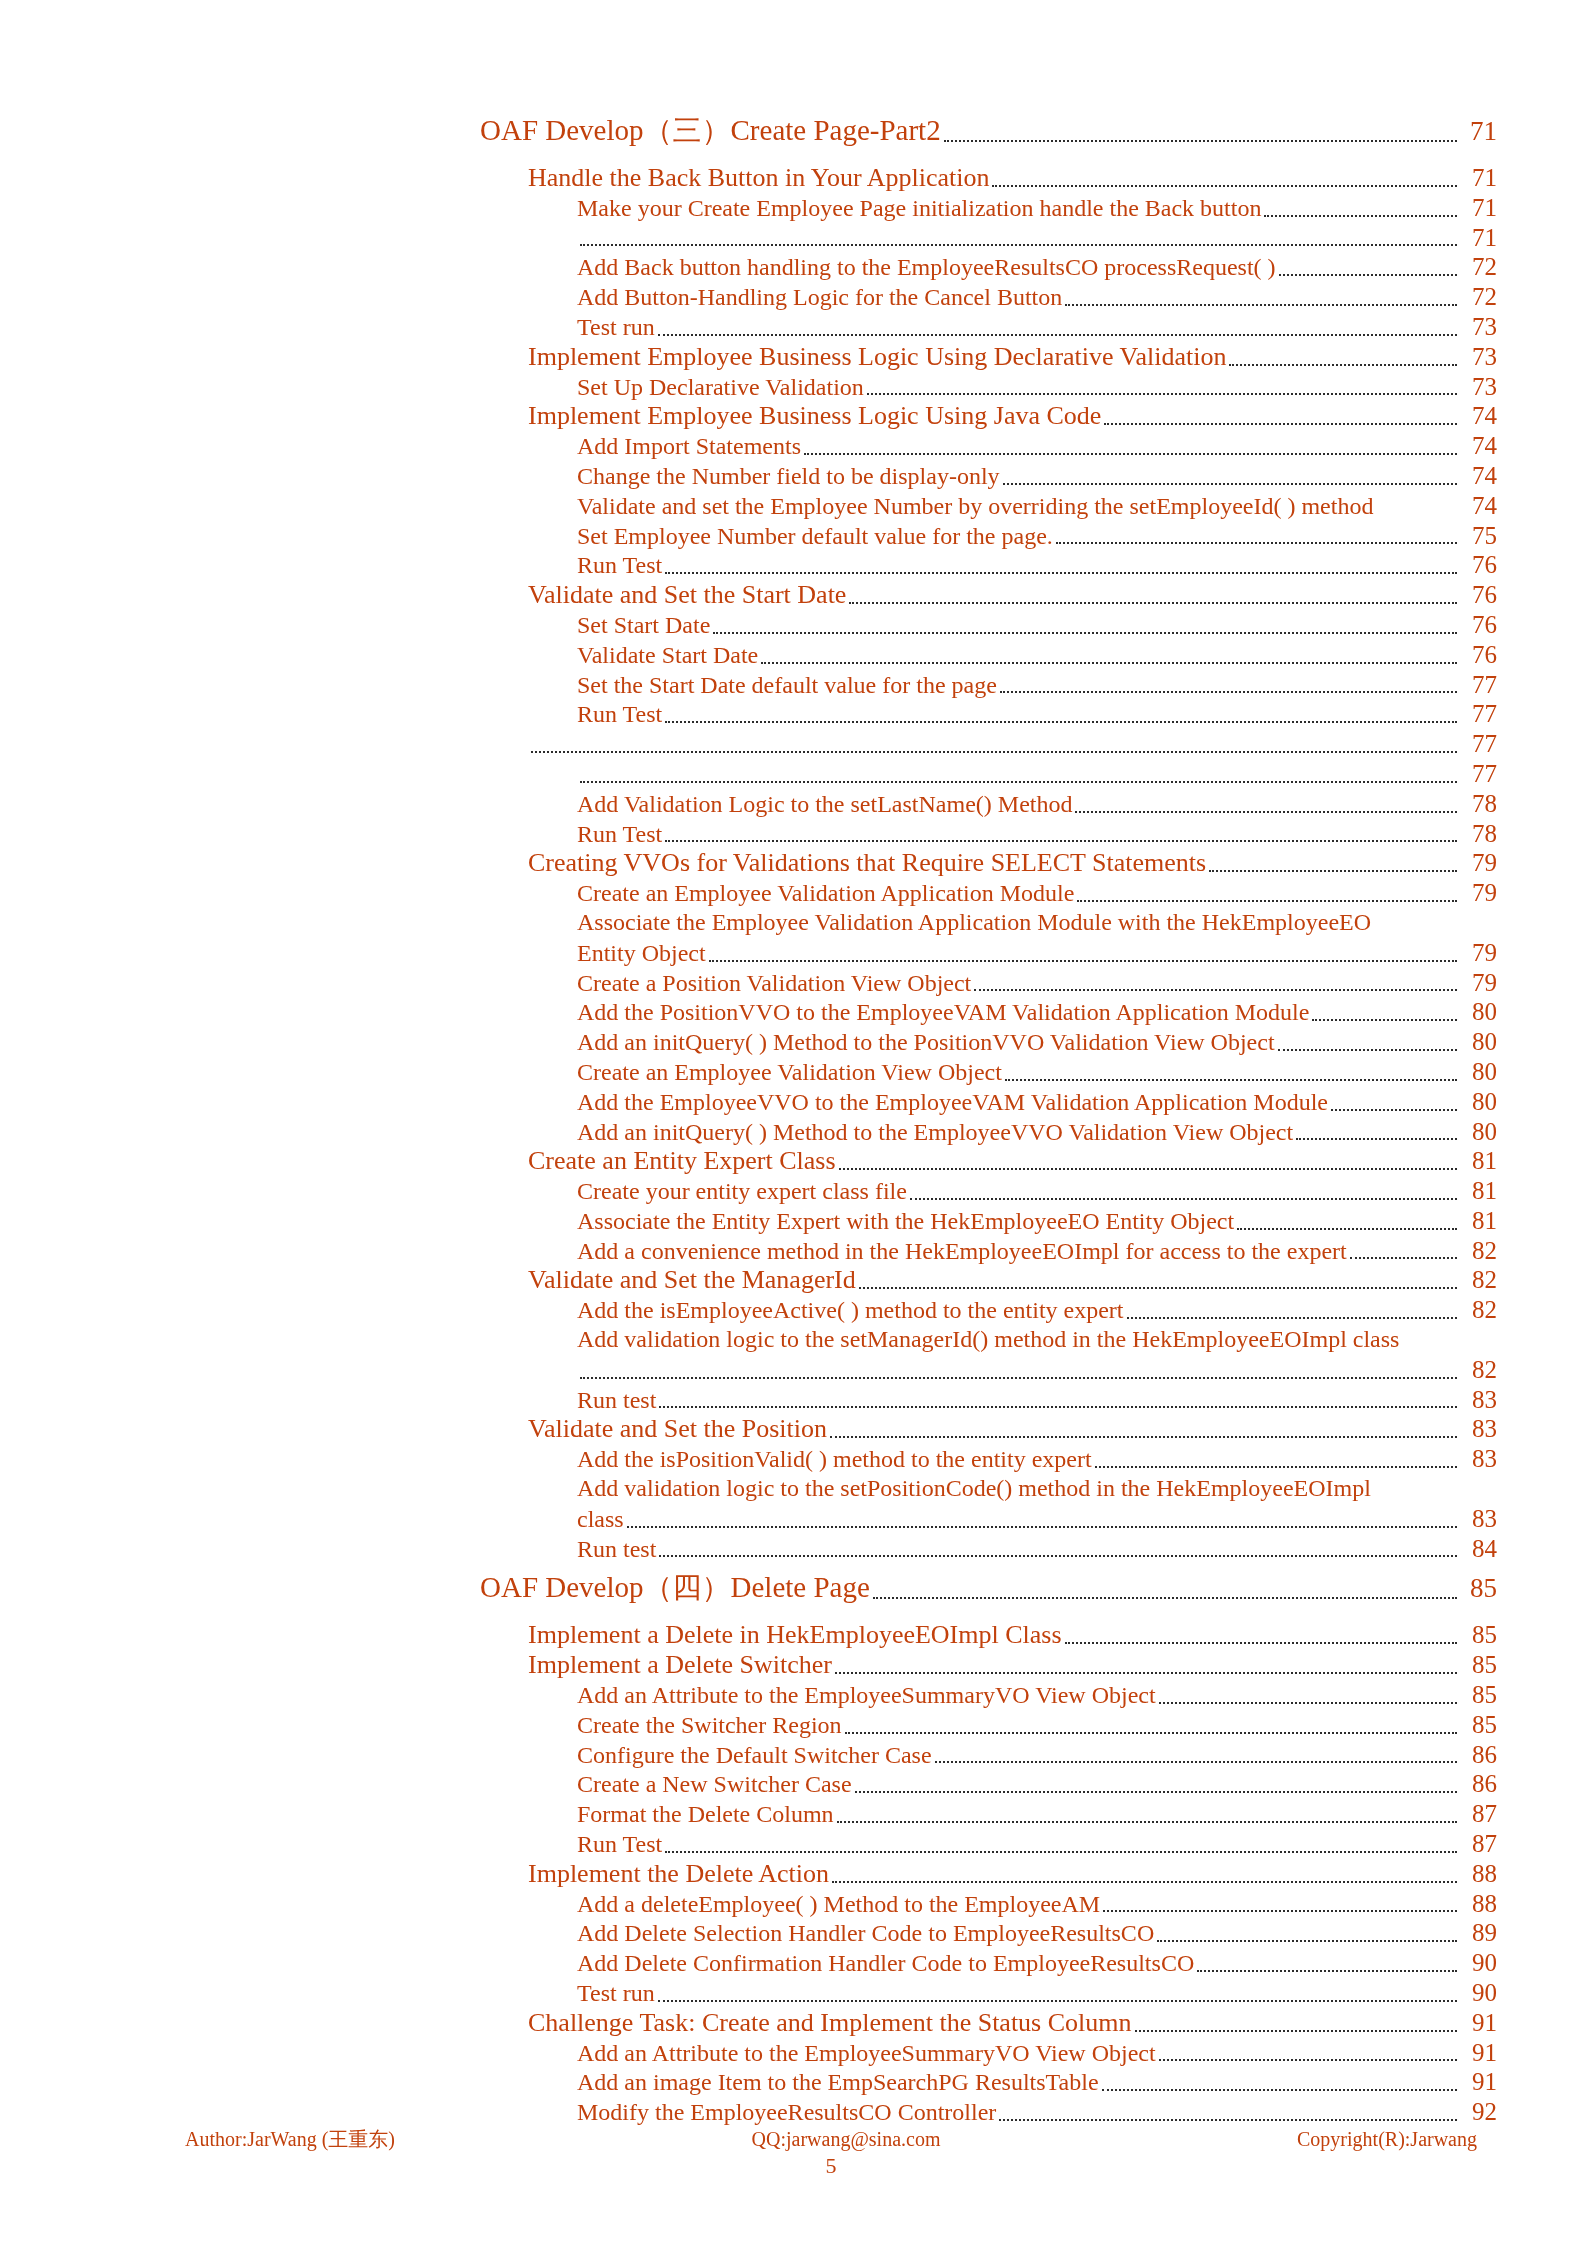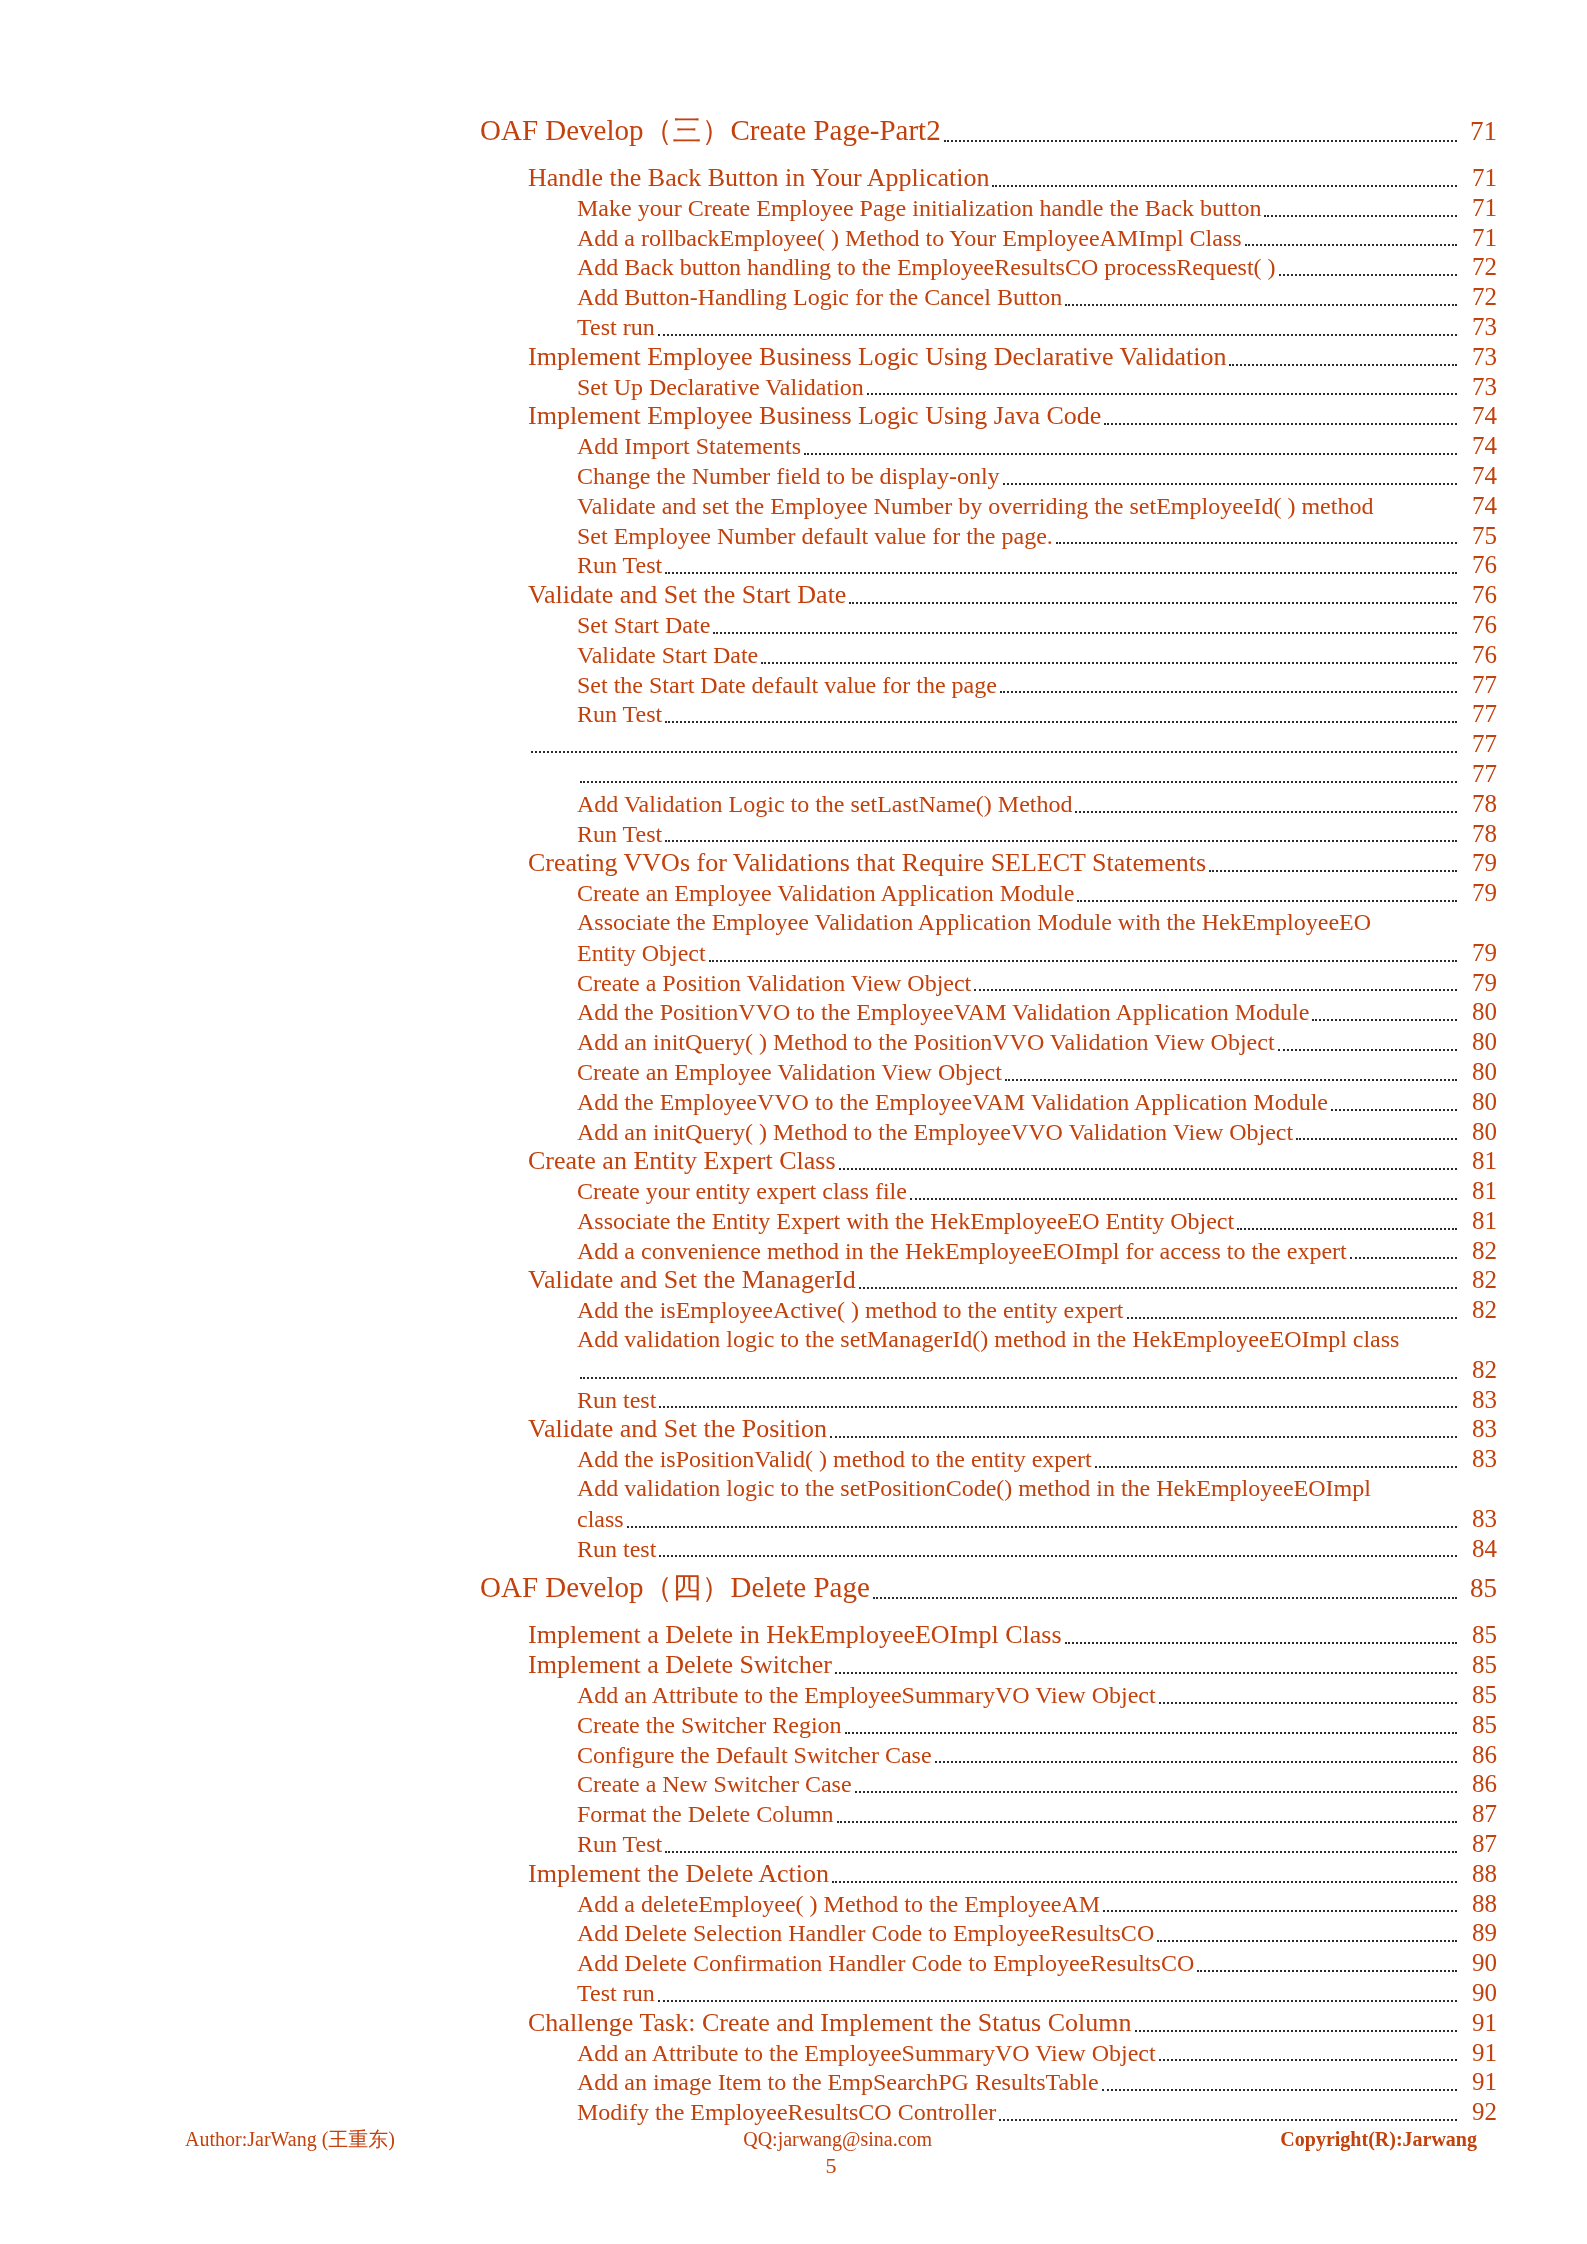--- a/index.html
+++ b/index.html
@@ -66,21 +66,21 @@
     left: 185px;
     right: 110px;
     top: 2126px;
     display: flex;
     align-items: baseline;
     font-size: 20px;
     line-height: 26px;
   }
   .footer .f-left  { text-align: left; }
   .footer .f-center { flex: 1; text-align: center; }
-  .footer .f-right { text-align: center; font-weight: bold; }
+  .footer .f-right { text-align: center; }
   .page-number {
     position: absolute;
     left: 185px;
     right: 110px;
     top: 2153px;
     text-align: center;
     font-size: 22px;
     line-height: 26px;
   }
 </style>
@@ -99,21 +99,20 @@
       <span class="label">Handle the Back Button in Your Application</span>
       <span class="leader"></span>
       <span class="page">71</span>
     </div>
       <div class="row l3">
       <span class="label">Make your Create Employee Page initialization handle the Back button</span>
       <span class="leader"></span>
       <span class="page">71</span>
     </div>
       <div class="row l3">
-      <span class="label">Add a rollbackEmployee( ) Method to Your EmployeeAMImpl Class</span>
       <span class="leader"></span>
       <span class="page">71</span>
     </div>
       <div class="row l3">
       <span class="label">Add Back button handling to the EmployeeResultsCO processRequest( )</span>
       <span class="leader"></span>
       <span class="page">72</span>
     </div>
       <div class="row l3">
       <span class="label">Add Button-Handling Logic for the Cancel Button</span>

